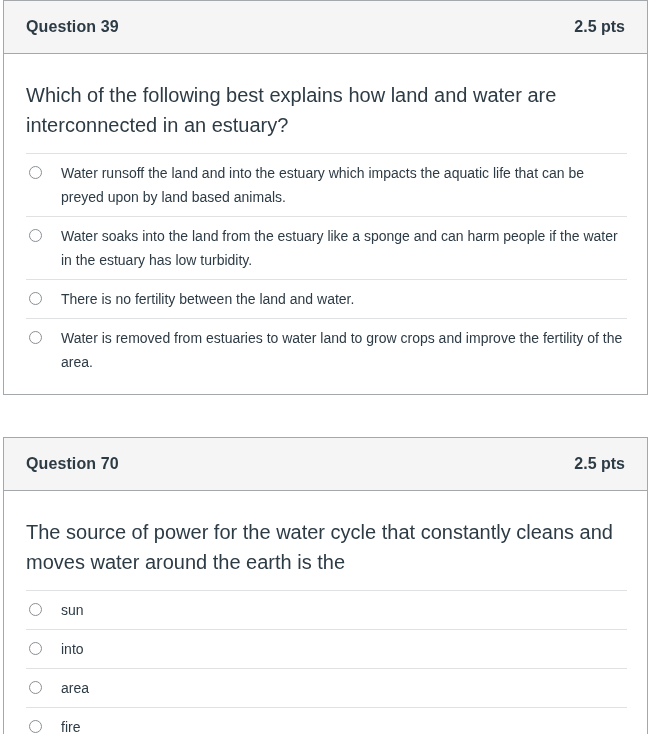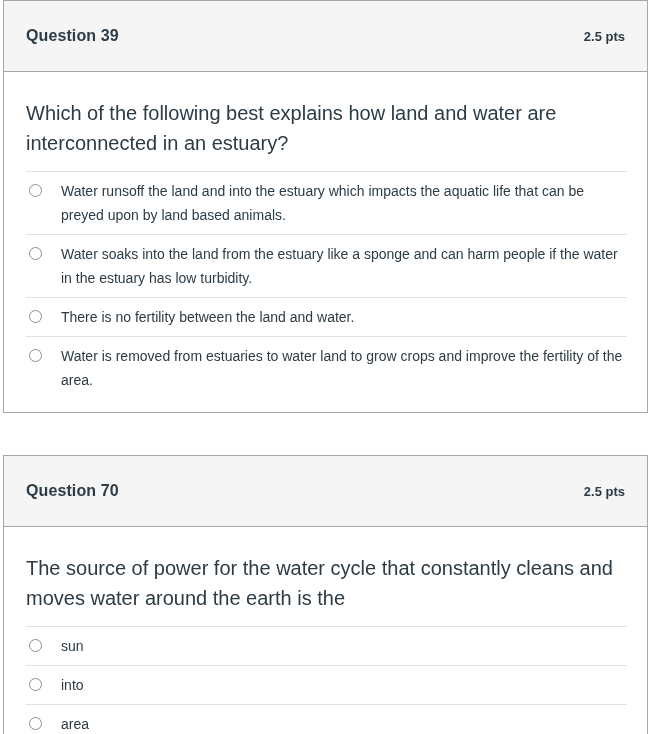--- a/index.html
+++ b/index.html
@@ -27,29 +27,29 @@
   }
   .card-gap{height:42px;}
   .question-header{
     height:38px;
     box-sizing:content-box;
     background:var(--header-bg);
     border-bottom:1px solid var(--card-border);
     display:flex;
     align-items:center;
     justify-content:space-between;
-    padding:16px 22px;
+    padding:7px 22px;
   }
   .question-title{
     font-size:16px;
     font-weight:bold;
     letter-spacing:0.1px;
   }
   .question-points{
-    font-size:13px;
+    font-size:16px;
     font-weight:bold;
   }
   .question-text{
     padding:26px 22px 13px 22px;
     font-size:20px;
     line-height:30px;
   }
   .answers{
     margin:0 20px 0 22px;
     padding-bottom:13px;

